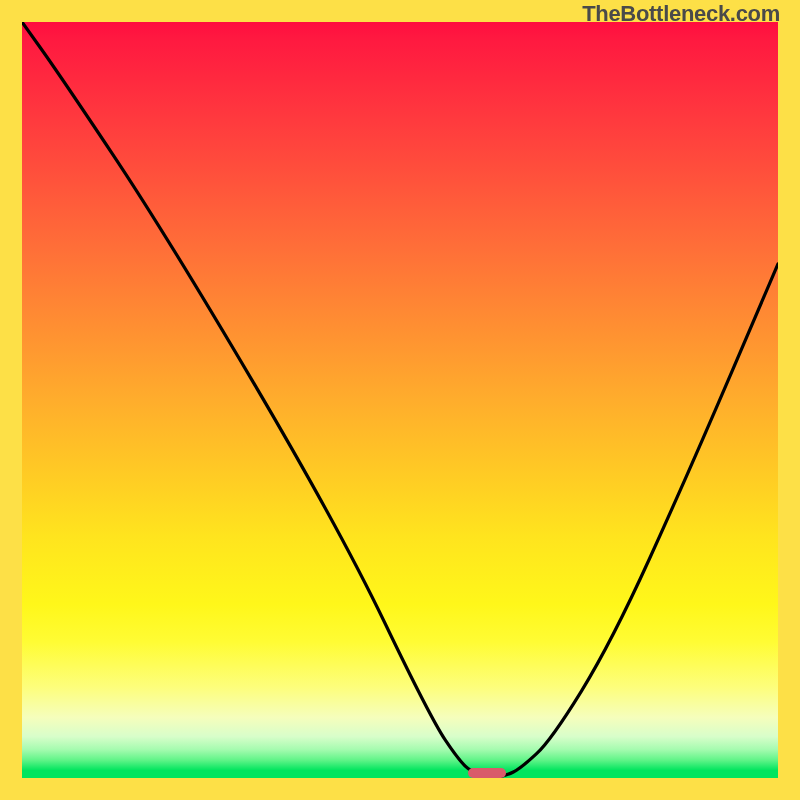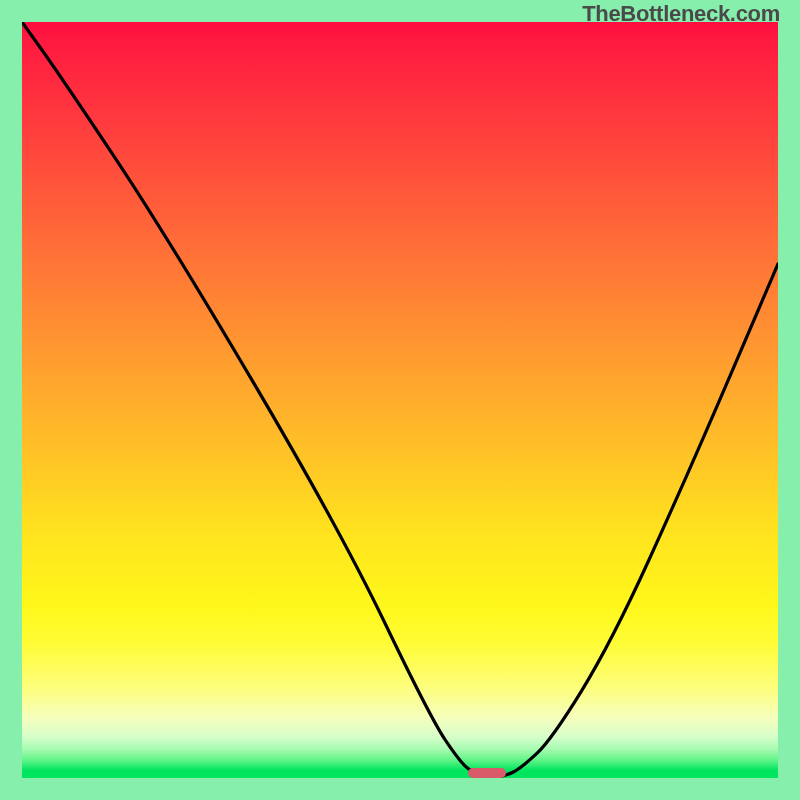--- a/index.html
+++ b/index.html
@@ -9,21 +9,21 @@
     height: 800px;
     background: #000;
     overflow: hidden;
   }
   .frame {
     position: absolute;
     left: 0;
     top: 0;
     width: 800px;
     height: 800px;
-    background: #86efac;
+    background: #fde047;
   }
   .plot {
     position: absolute;
     left: 22px;
     top: 22px;
     width: 756px;
     height: 756px;
     overflow: hidden;
   }
   .gradient {

